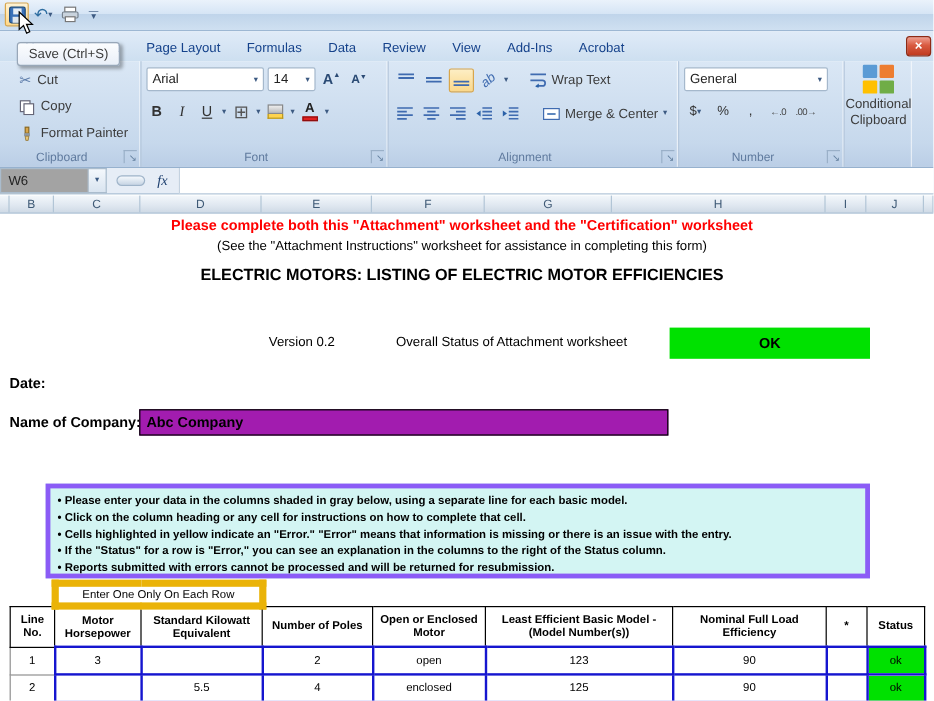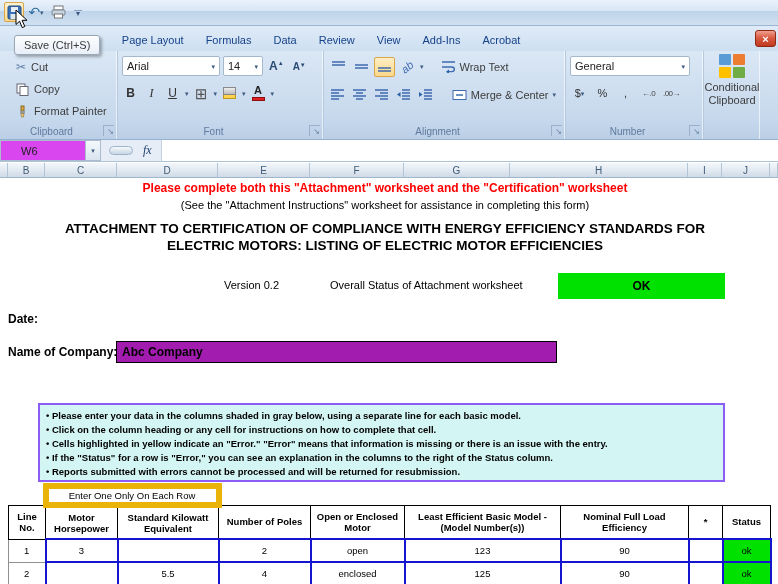--- a/index.html
+++ b/index.html
@@ -88,22 +88,22 @@
   .cf { display: flex; flex-direction: column; align-items: center; padding-top: 3px; }
   .cf-icon { width: 26px; height: 24px; display: grid; grid-template-columns: 1fr 1fr; grid-template-rows: 1fr 1fr;
     gap: 2px; margin-bottom: 3px; }
   .cf-icon span { border-radius: 1px; }
   .cf1 { background: #5b9bd5; } .cf2 { background: #ed7d31; } .cf3 { background: #ffc000; } .cf4 { background: #70ad47; }
   .cf-text { font-size: 11px; color: #3c3c3c; text-align: center; line-height: 13px; white-space: nowrap; }
 
   
   .fbar { position: absolute; top: 140px; left: 0; right: 0; height: 22px; background: #e6edf6;
     border-bottom: 1px solid #aec2d6; display: flex; align-items: stretch; }
-  .namebox { width: 86px; background: #d946ef; border: 1px solid #aabccd; font-size: 11px; color: #222;
-    display: flex; align-items: center; padding-left: 20px; }
+  .namebox { width: 74px; background: #a3a3a3; border: 1px solid #aabccd; font-size: 11px; color: #222;
+    display: flex; align-items: center; padding-left: 6px; }
   .name-caret { width: 15px; background: linear-gradient(#f4f8fc, #d9e4f0); border: 1px solid #aabccd; border-left: none;
     display: flex; align-items: center; justify-content: center; }
   .pill-zone { width: 40px; display: flex; align-items: center; justify-content: center; }
   .pill { width: 24px; height: 9px; border-radius: 5px; background: linear-gradient(#f5f9fd, #c7d5e4); border: 1px solid #9fb4c9; }
   .fx { display: flex; align-items: center; font-size: 12px; color: #1d3f6e; font-style: italic;
     font-family: "Liberation Serif", serif; padding: 0 9px 0 2px; }
   .formula-input { flex: 1; background: #fff; border-left: 1px solid #c4d2e0; }
 
   
   .colhdr { position: absolute; top: 163px; left: 0; right: 0; height: 15px; display: flex;
@@ -122,21 +122,21 @@
   .ok-box { top: 94px; left: 558px; width: 167px; height: 26px; background: #00e100;
     display: flex; align-items: center; justify-content: center; font-weight: bold; font-size: 12px; color: #000; }
   .fld-label { font-weight: bold; font-size: 12px; color: #000; }
   .date-label { top: 133px; left: 8px; }
   .date-box { top: 129px; left: 116px; width: 441px; height: 19px; border: 1px solid #000; background: #fff;
     display: flex; align-items: center; padding-left: 86px; font-weight: bold; font-size: 11.5px; }
   .company-label { top: 166px; left: 8px; }
   .company-box { top: 162px; left: 116px; width: 441px; height: 22px; border: 1px solid #000; background: #a21caf;
     display: flex; align-items: center; padding-left: 5px; font-weight: bold; font-size: 12px; }
   .listing-title { top: 204px; left: 0; right: 8px; text-align: center; font-weight: bold; font-size: 12.5px; }
-  .info-box { top: 224px; left: 38px; width: 687px; height: 79px; background: #d3f5f3; border: 2px solid #8b5cf6;
+  .info-box { top: 224px; left: 38px; width: 687px; height: 79px; background: #d3f5f3; border: 4px solid #8b5cf6;
     padding: 4px 6px; }
   .info-box div { font-size: 9.5px; font-weight: bold; line-height: 14px; white-space: nowrap; overflow: hidden; }
 
   
   .mtable { position: absolute; left: 8px; top: 304px; border-collapse: collapse; table-layout: fixed; }
   .mtable td { font-size: 9.5px; text-align: center; vertical-align: middle; padding: 1px 2px; overflow: hidden; }
   .nb { border: none; }
   .span-hdr { border: 6px solid #eab308; font-weight: normal; height: 13px; }
   .hdr-row td { border: 1px solid #000; font-weight: bold; height: 34px; line-height: 11px; }
   .data-row td { border: 2px solid #1515cf; height: 23px; }
@@ -397,21 +397,20 @@
     <span class="ch" style="width:178px">H</span>
     <span class="ch" style="width:34px">I</span>
     <span class="ch" style="width:48px">J</span>
     <span class="ch" style="flex:1"></span>
   </div>
 
   <div class="sheet">
     <div class="abs notice-red">Please complete both this "Attachment" worksheet and the "Certification" worksheet</div>
     <div class="abs notice-sub">(See the "Attachment Instructions" worksheet for assistance in completing this form)</div>
     <div class="abs big-title">
-      <div>ATTACHMENT TO CERTIFICATION OF COMPLIANCE WITH ENERGY EFFICIENCY STANDARDS FOR</div>
       <div>ELECTRIC MOTORS: LISTING OF ELECTRIC MOTOR EFFICIENCIES</div>
     </div>
     <div class="abs version">Version 0.2</div>
     <div class="abs overall-label">Overall Status of Attachment worksheet</div>
     <div class="abs ok-box">OK</div>
 
     <div class="abs fld-label date-label">Date:</div>
 
     <div class="abs fld-label company-label">Name of Company:</div>
     <div class="abs company-box">Abc Company</div>

